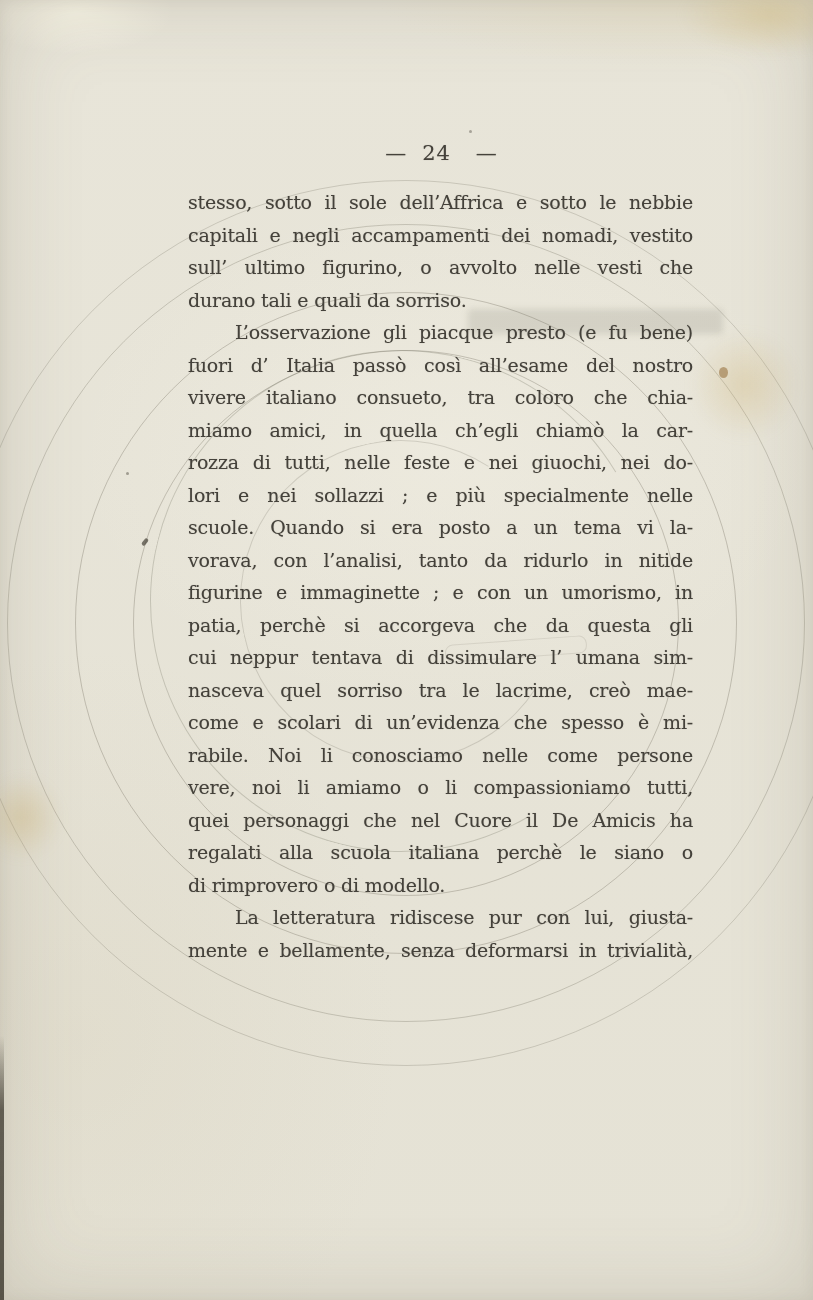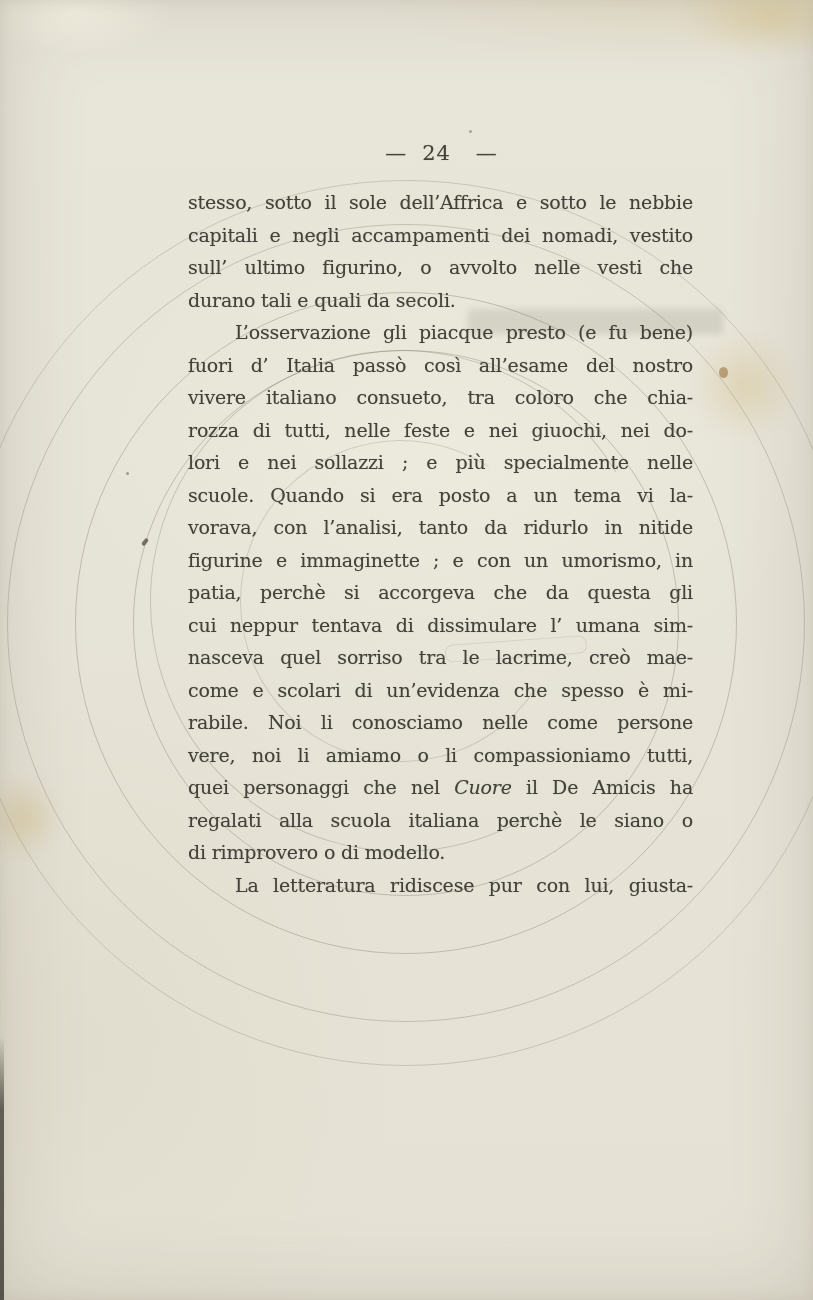--- a/index.html
+++ b/index.html
@@ -50,21 +50,21 @@
     color:#44413a;font-size:19px;letter-spacing:-0.2px;
     text-shadow:0 0 1px rgba(68,65,58,0.32);
   }
   .line{
     height:32.5px;line-height:32.5px;
     text-align:justify;text-align-last:justify;
     box-sizing:border-box;white-space:normal;
   }
   .line.indent{padding-left:47px;}
   .line.lastline{text-align-last:left;}
-  .it{font-style:italic;}
+  .it{}
 </style>
 </head>
 <body>
 
 <div class="page">
 
   <div class="ring r4"></div>
   <div class="ring r3"></div>
   <div class="ring r2"></div>
   <div class="ring r1"></div>
@@ -85,34 +85,36 @@
   <div class="header">
     <span class="dash-l">—</span>
     <span>24</span>
     <span class="dash-r">—</span>
   </div>
 
   <div class="text-block">
       <div class="line"><span>stesso, sotto il sole dell’Affrica e sotto le nebbie</span></div>
       <div class="line"><span>capitali e negli accampamenti dei nomadi, vestito</span></div>
       <div class="line"><span>sull’ ultimo figurino, o avvolto nelle vesti che</span></div>
-      <div class="line lastline"><span>durano tali e quali da secoli.</span></div>
+      <div class="line lastline"><span>durano tali e quali da sorriso.</span></div>
       <div class="line indent"><span>L’osservazione gli piacque presto (e fu bene)</span></div>
       <div class="line"><span>fuori d’ Italia passò così all’esame del nostro</span></div>
       <div class="line"><span>vivere italiano consueto, tra coloro che chia-</span></div>
+      <div class="line"><span>miamo amici, in quella ch’egli chiamò la car-</span></div>
       <div class="line"><span>rozza di tutti, nelle feste e nei giuochi, nei do-</span></div>
       <div class="line"><span>lori e nei sollazzi ; e più specialmente nelle</span></div>
       <div class="line"><span>scuole. Quando si era posto a un tema vi la-</span></div>
       <div class="line"><span>vorava, con l’analisi, tanto da ridurlo in nitide</span></div>
       <div class="line"><span>figurine e immaginette ; e con un umorismo, in</span></div>
       <div class="line"><span>patia, perchè si accorgeva che da questa gli</span></div>
       <div class="line"><span>cui neppur tentava di dissimulare l’ umana sim-</span></div>
       <div class="line"><span>nasceva quel sorriso tra le lacrime, creò mae-</span></div>
       <div class="line"><span>come e scolari di un’evidenza che spesso è mi-</span></div>
       <div class="line"><span>rabile. Noi li conosciamo nelle come persone</span></div>
       <div class="line"><span>vere, noi li amiamo o li compassioniamo tutti,</span></div>
       <div class="line"><span>quei personaggi che nel </span><span class="it">Cuore</span><span> il De Amicis ha</span></div>
       <div class="line"><span>regalati alla scuola italiana perchè le siano o</span></div>
       <div class="line lastline"><span>di rimprovero o di modello.</span></div>
       <div class="line indent"><span>La letteratura ridiscese pur con lui, giusta-</span></div>
+      <div class="line"><span>mente e bellamente, senza deformarsi in trivialità,</span></div>
     </div>
 
 </div>
 
 </body></html>

